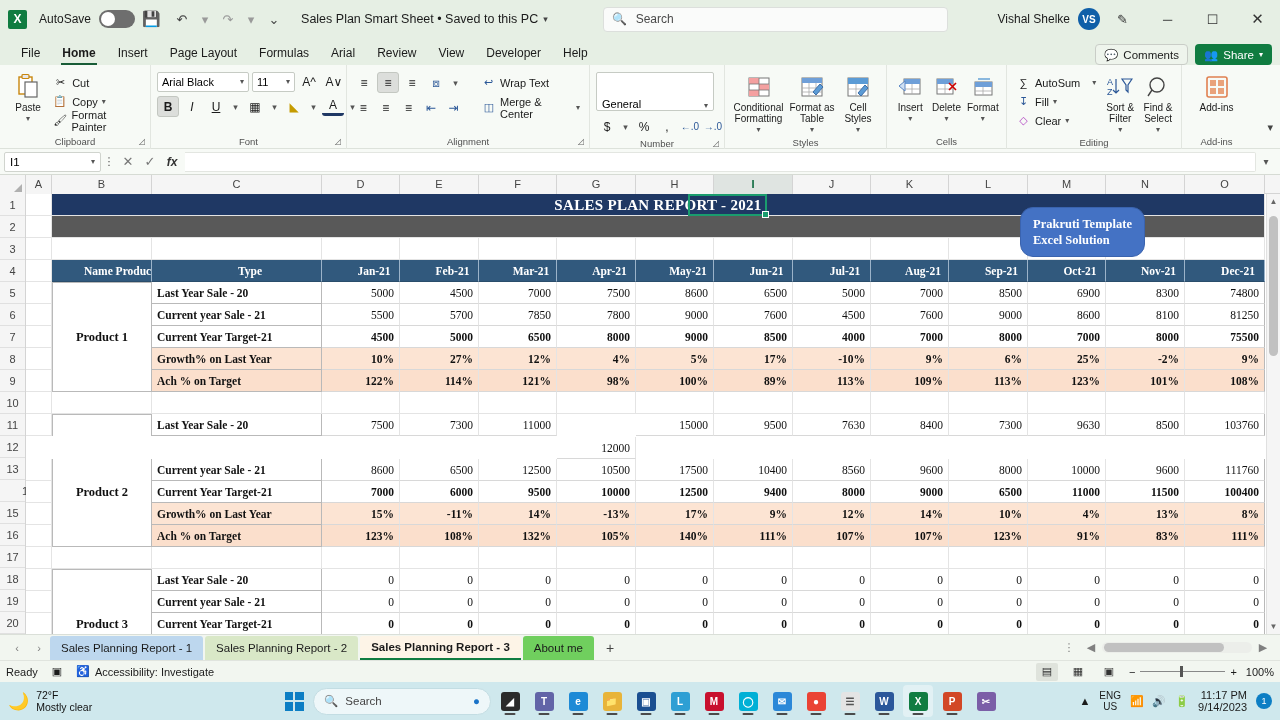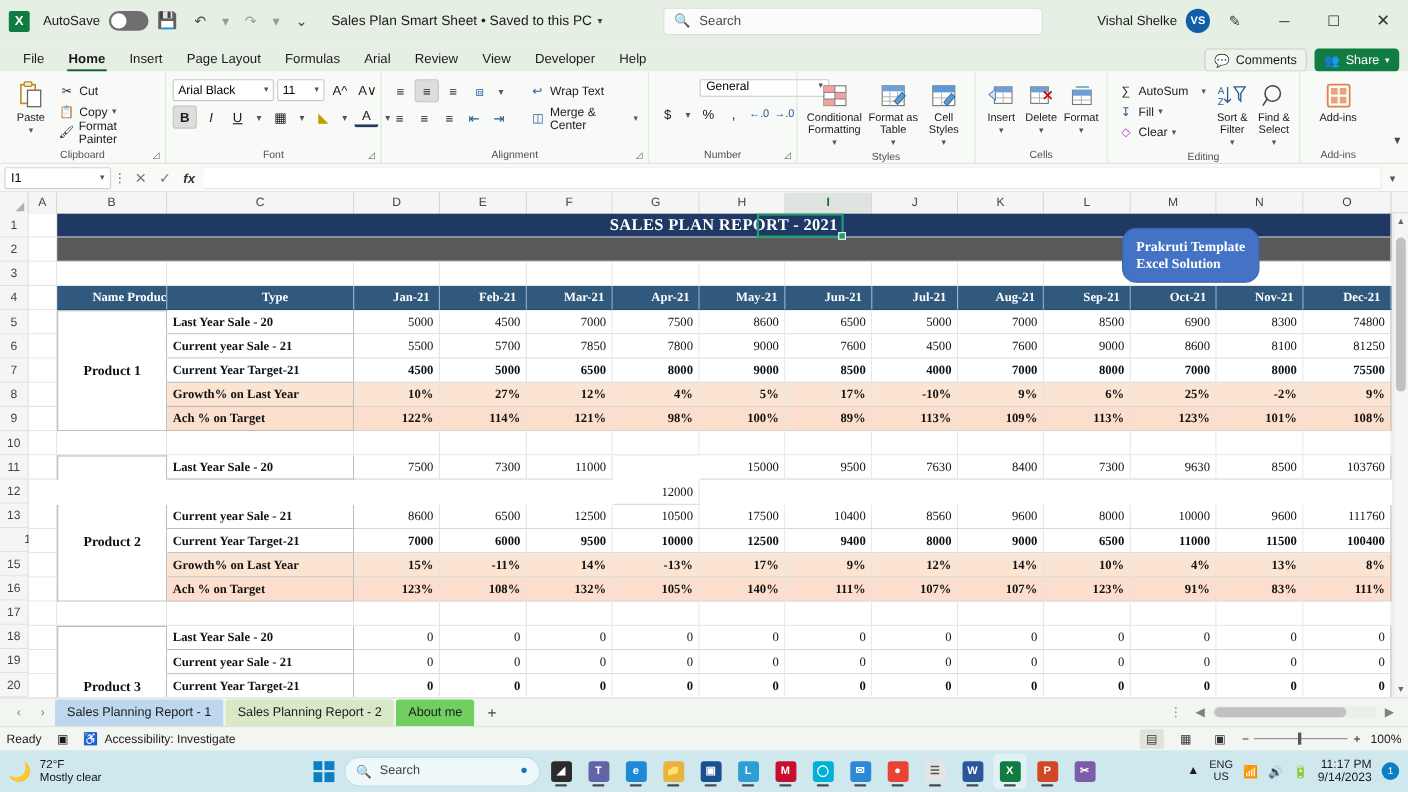--- a/index.html
+++ b/index.html
@@ -119,22 +119,22 @@
     width: 43px; height: 20px; border: 1px solid #c6cbc4; background: #fff; border-radius: 2px;
     font-size: 11px; display: flex; align-items: center; padding: 0 4px; justify-content: space-between;
   }
   .fbtn {
     width: 22px; height: 21px; display: flex; align-items: center; justify-content: center;
     font-size: 12px; color: #1b1b1b; border-radius: 3px;
   }
   .fbtn.on { background: #dcdedb; border: 1px solid #c3c7c1; }
   .fbtn.sm { width: 13px; font-size: 9px; color: #555; }
   .numfmt {
-    width: 118px; height: 16px; border: 1px solid #c6cbc4; background: #fff; border-radius: 2px;
-    font-size: 11px; display: flex; align-items: flex-start; padding: 0 5px; justify-content: space-between; margin-left: 40px;
+    width: 118px; height: 39px; border: 1px solid #c6cbc4; background: #fff; border-radius: 2px;
+    font-size: 11px; display: flex; align-items: flex-end; padding: 0 5px; justify-content: space-between;
   }
   .ribbon-collapse { position: absolute; right: 7px; bottom: 14px; font-size: 11px; color: #444; }
 
   
   .formula-bar {
     height: 26px; background: #f7faf6; display: flex; align-items: center;
     flex-shrink: 0; border-bottom: 1px solid #d6dbd4; padding: 0 4px;
   }
   .namebox {
     width: 97px; height: 20px; background: #fff; border: 1px solid #d0d4ce; border-radius: 2px;
@@ -1040,20 +1040,21 @@
         <div class="vtri" style="bottom:3px">▼</div>
       </div>
     </div>
   </div>
 
   <div class="sheetbar">
     <div class="navbtn">‹</div>
     <div class="navbtn">›</div>
     <div class="stab t1">Sales Planning Report - 1</div>
     <div class="stab t2">Sales Planning Report - 2</div>
+    <div class="stab active">Sales Planning Report - 3</div>
     <div class="stab t4">About me</div>
     <div class="addsheet">+</div>
     <div class="sb-right">
       <div class="navbtn">⋮</div>
       <div class="navbtn">◀</div>
       <div class="hscroll">
         <div class="hthumb"></div>
       </div>
       <div class="navbtn">▶</div>
     </div>

